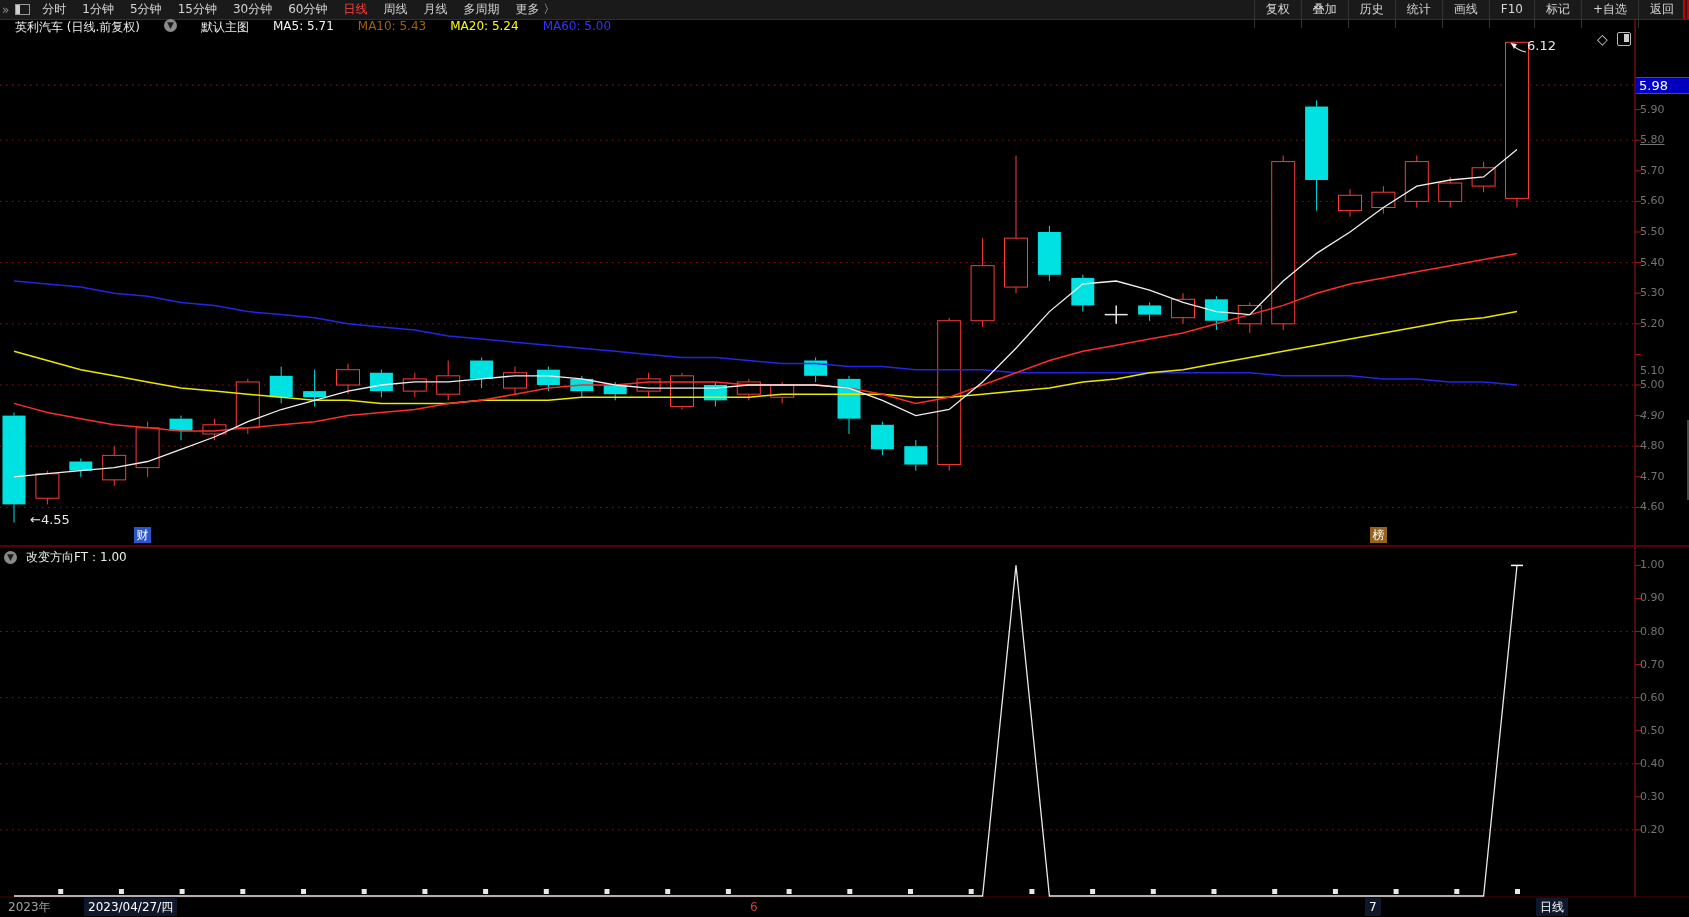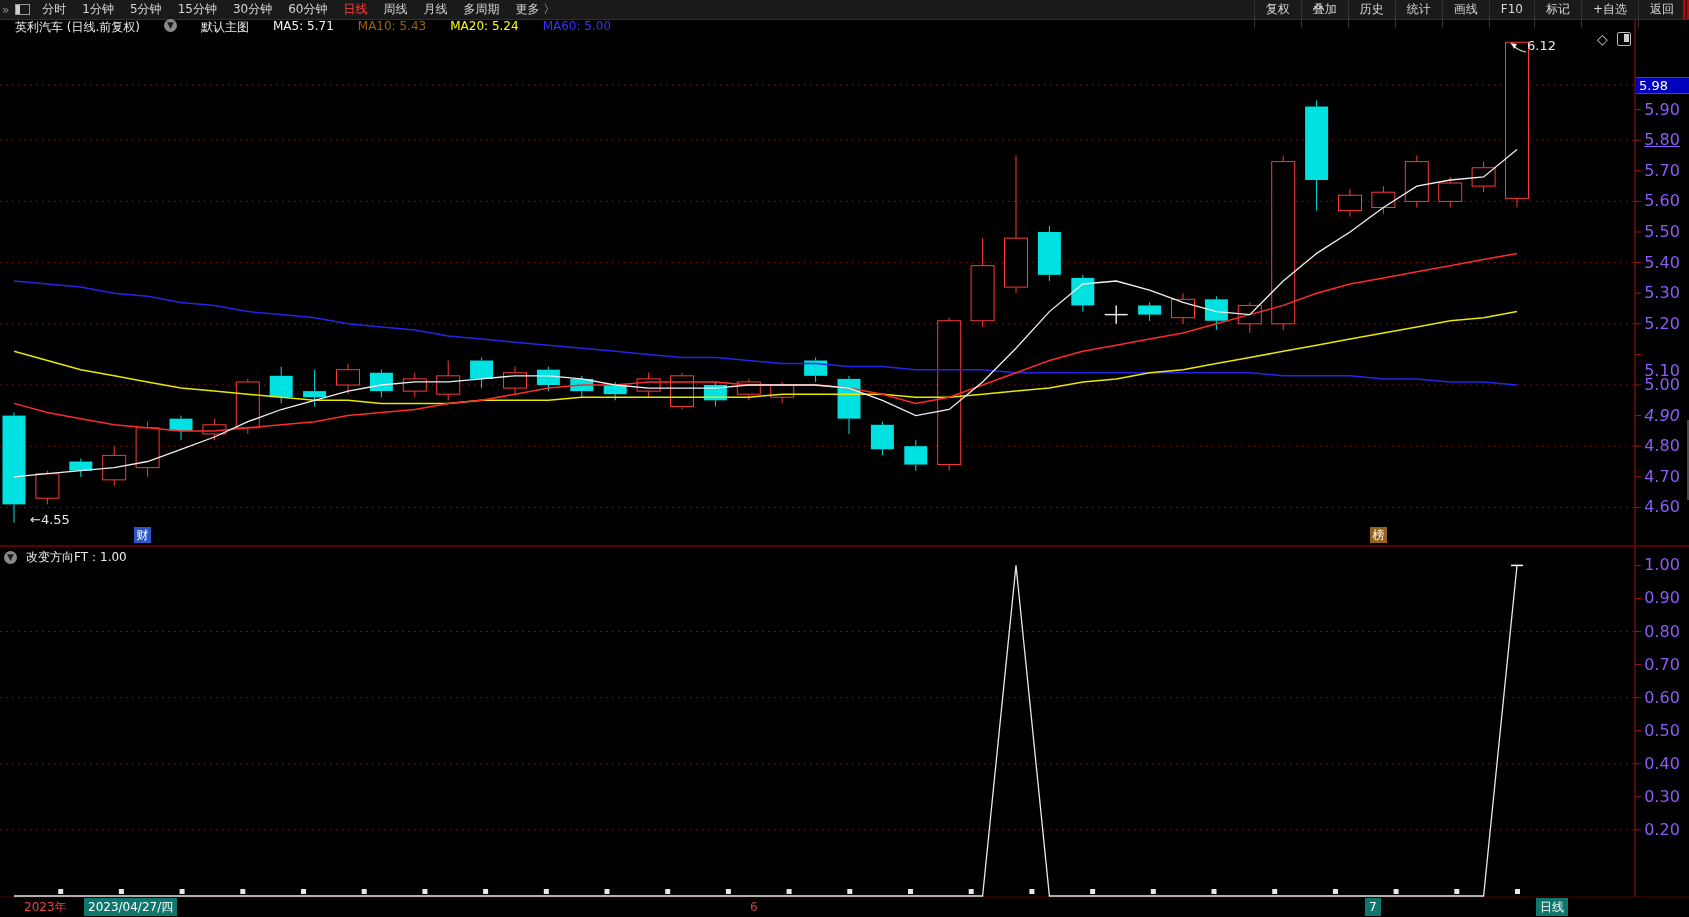--- a/index.html
+++ b/index.html
@@ -17,32 +17,32 @@
   .win-icon{display:inline-block;width:13px;height:9px;border:1px solid #9a9a9a;margin:0 4px 0 6px;position:relative;}
   .win-icon::after{content:"";position:absolute;left:0;top:0;width:4px;height:9px;background:#cfcfcf;}
   .chev{color:#8f8f8f;margin-left:2px;}
   
   .infobar{position:absolute;left:15px;top:19px;height:16px;display:flex;align-items:flex-start;
            font-size:12px;color:#ececec;white-space:nowrap;gap:15px;}
   .infobar span{margin-right:9px;}
   .circle-ico{display:inline-flex;align-items:center;justify-content:center;width:13px;height:13px;
               border-radius:50%;background:#8a8a8a;color:#1b1b1b;font-size:9px;line-height:13px;margin-right:9px;}
   
-  .axlabel{position:absolute;width:44px;text-align:center;font-size:16px;color:#8b5cf6;line-height:14px;}
+  .axlabel{position:absolute;width:44px;text-align:left;font-size:11px;color:#737373;line-height:14px;}
   .pricetag{position:absolute;left:1636px;width:50px;height:15px;background:#0000be;color:#ffffff;
             font-size:13px;line-height:15px;padding-left:3px;border-top:1px solid #c21f1f;border-bottom:1px solid #c21f1f;}
   
   .anno{position:absolute;color:#e9e9e9;font-size:13px;white-space:nowrap;}
   .badge{position:absolute;width:17px;height:16px;color:#fff;font-size:12px;text-align:center;line-height:16px;}
   
   .indhead{position:absolute;left:4px;top:549px;display:flex;align-items:center;font-size:12px;color:#ececec;}
   
   .daterow{position:absolute;left:0;top:898px;width:100%;height:19px;font-size:12px;}
-  .dr-year{position:absolute;color:#ef4444;line-height:18px;margin-left:16px;}
-  .dr-box{position:absolute;background:#0f766e;color:#fff;line-height:16px;padding:1px 4px;}
+  .dr-year{position:absolute;color:#a3a3a3;line-height:18px;}
+  .dr-box{position:absolute;background:#0f172a;color:#fff;line-height:16px;padding:1px 4px;}
   .dr-month{position:absolute;line-height:18px;}
   .corner-icons{position:absolute;top:31px;left:1597px;display:flex;align-items:center;color:#cfcfcf;}
   .diamond{font-size:14px;margin-right:9px;}
   .panel-ico{width:12px;height:12px;border:1px solid #b9b9b9;border-radius:2px;position:relative;}
   .panel-ico::after{content:"";position:absolute;right:1px;top:1px;width:5px;height:8px;background:#cdcdcd;}
   .scrollstrip{position:absolute;left:1687px;top:420px;width:2px;height:80px;background:#474747;}
   svg{position:absolute;left:0;top:0;}
 </style>
 </head>
 <body>

